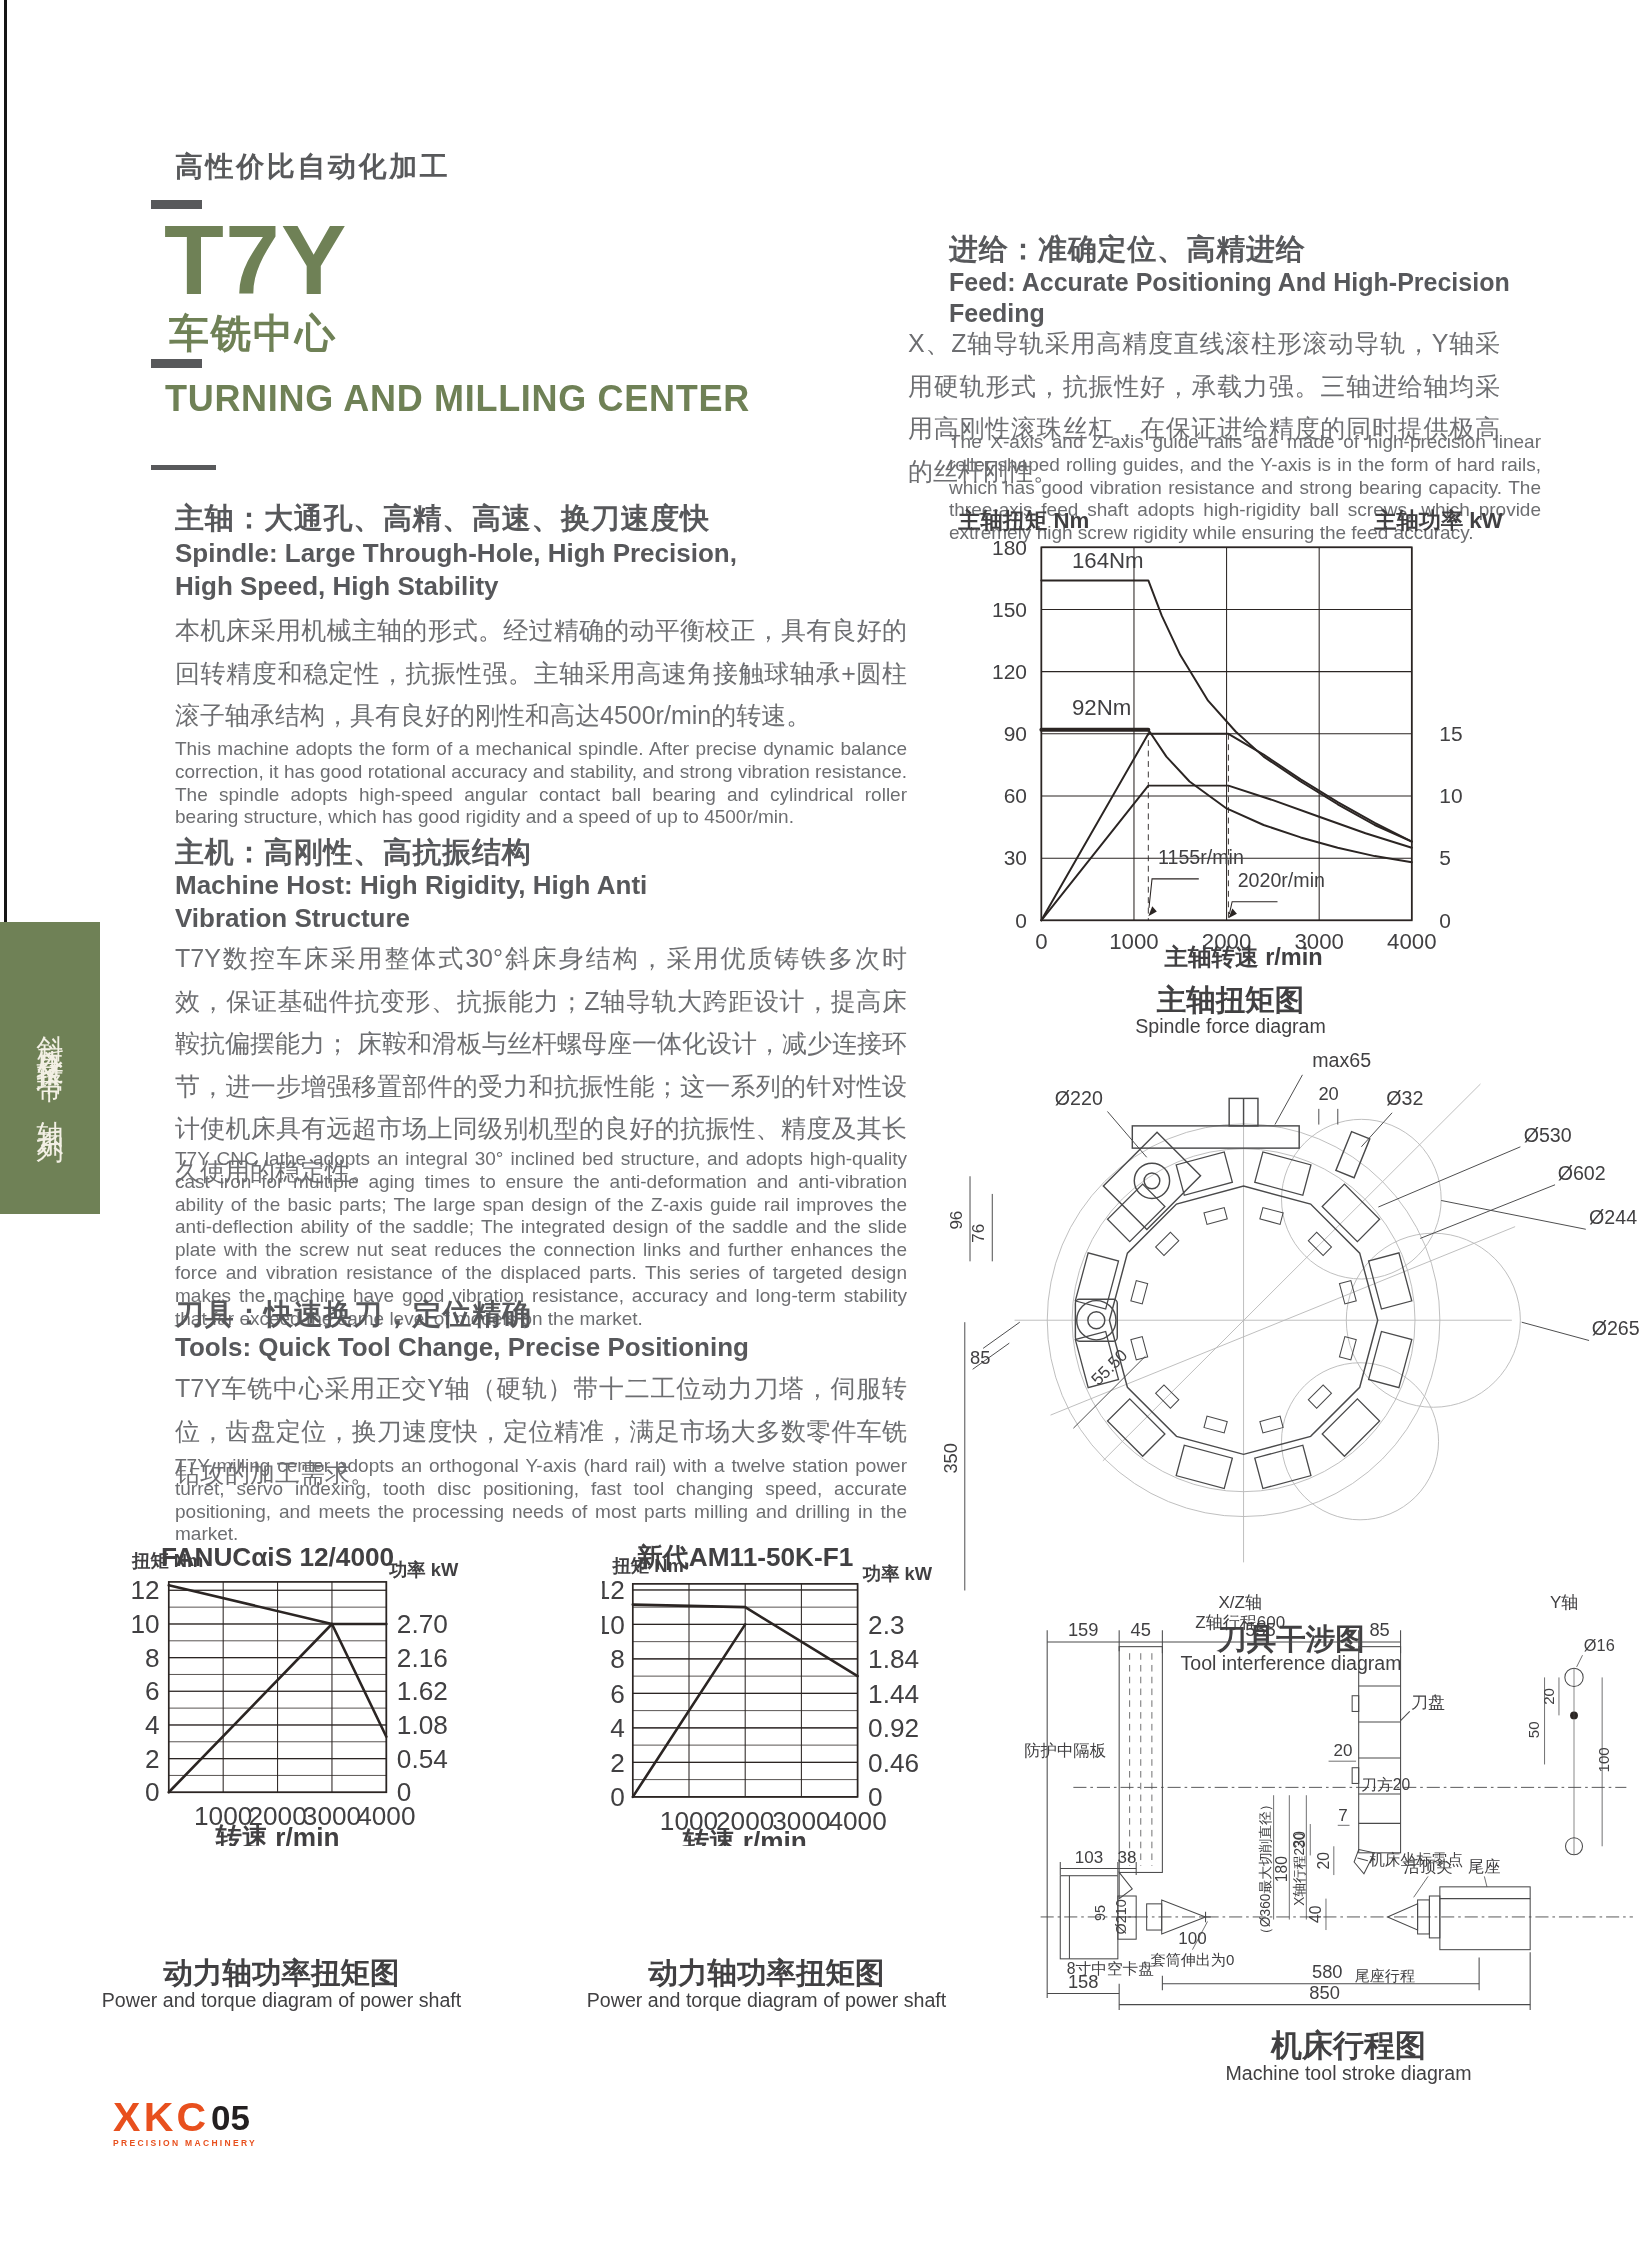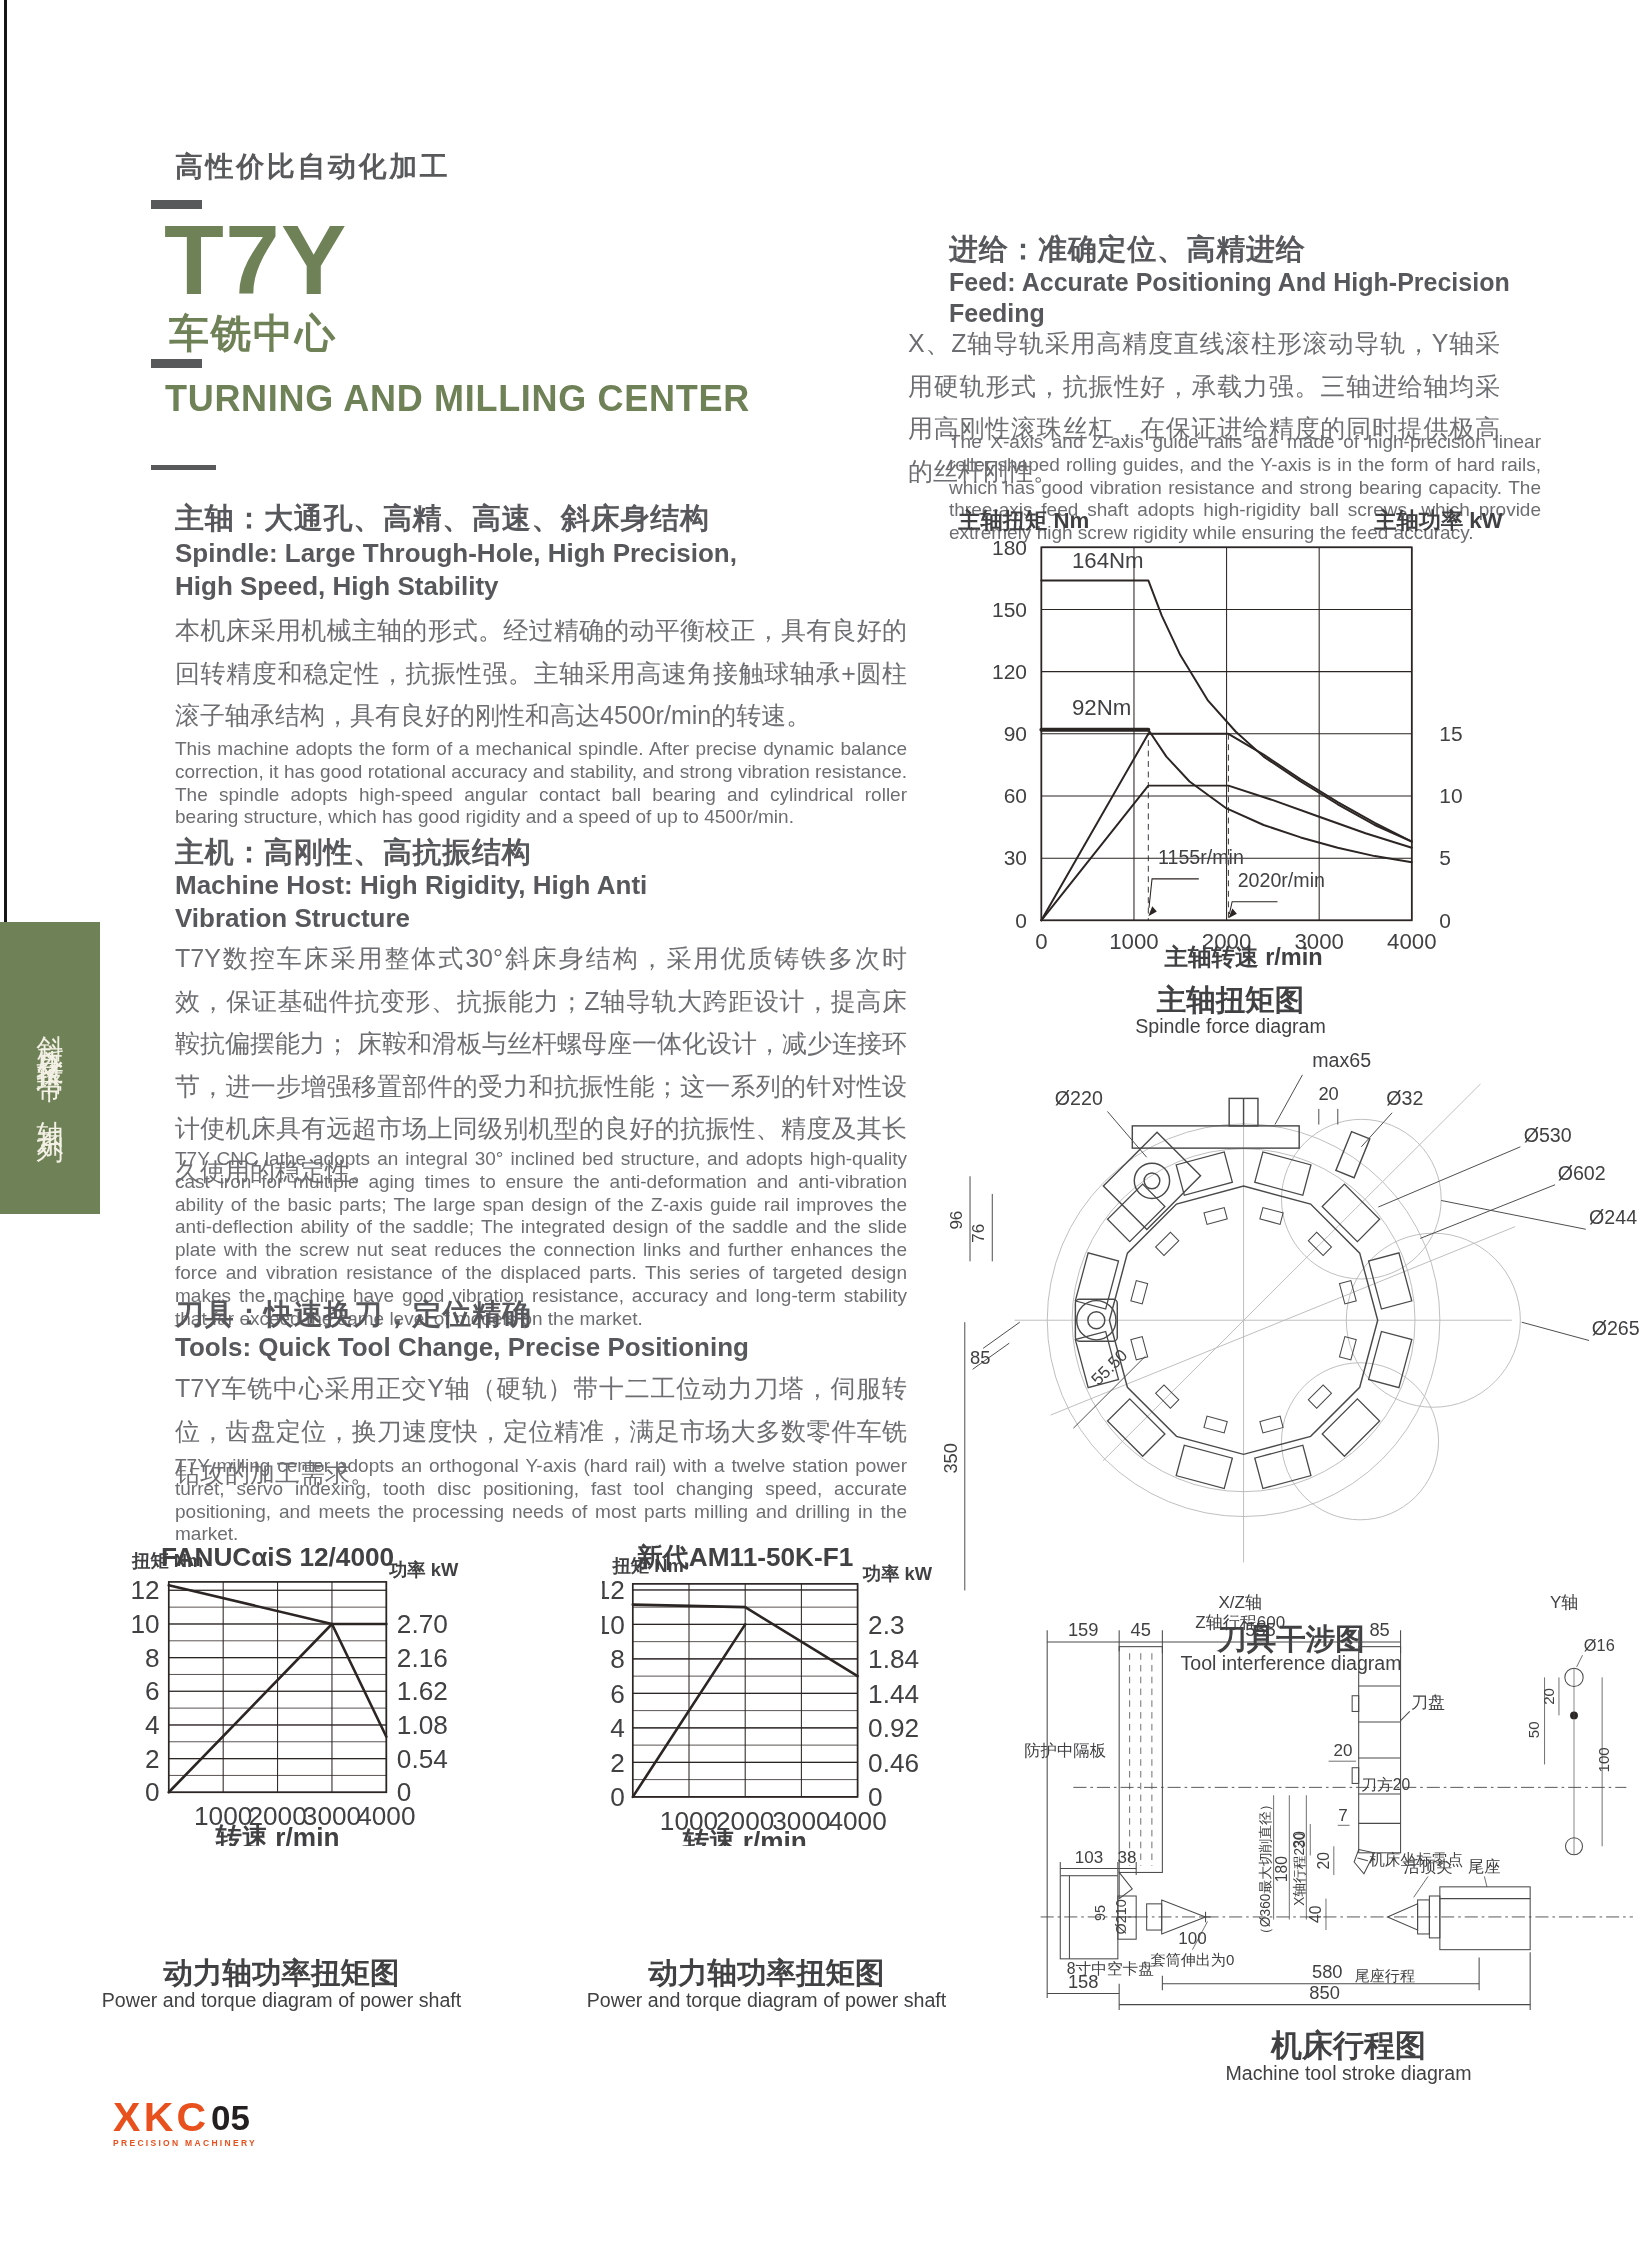--- a/index.html
+++ b/index.html
@@ -41,21 +41,21 @@
   <div class="abs model-sub" style="left:169px;top:306px;">车铣中心</div>
   <div class="abs bar" style="left:151px;top:359px;width:51px;height:8.5px;"></div>
   <div class="abs model-en" style="left:165px;top:378px;">TURNING AND MILLING CENTER</div>
   <div class="abs bar" style="left:151px;top:465px;width:65px;height:5.2px;"></div>
 
   <div class="abs cn-title" style="left:949px;top:230px;width:592px;">进给：准确定位、高精进给</div>
   <div class="abs en-title" style="left:949px;top:267px;width:602px;font-size:25px;">Feed: Accurate Positioning And High-Precision Feeding</div>
   <div class="abs cn-body" style="left:908px;top:300px;width:592px;margin-top:22px;">X、Z轴导轨采用高精度直线滚柱形滚动导轨，Y轴采用硬轨形式，抗振性好，承载力强。三轴进给轴均采用高刚性滚珠丝杠，在保证进给精度的同时提供极高的丝杆刚性。</div>
   <div class="abs en-body" style="left:949px;top:431px;width:592px;">The X-axis and Z-axis guide rails are made of high-precision linear roller-shaped rolling guides, and the Y-axis is in the form of hard rails, which has good vibration resistance and strong bearing capacity. The three-axis feed shaft adopts high-rigidity ball screws, which provide extremely high screw rigidity while ensuring the feed accuracy.</div>
 
-  <div class="abs cn-title" style="left:175px;top:499px;width:733px;">主轴：大通孔、高精、高速、斜床身结构</div>
+  <div class="abs cn-title" style="left:175px;top:499px;width:733px;">主轴：大通孔、高精、高速、换刀速度快</div>
   <div class="abs en-title" style="left:175px;top:537px;width:733px;">Spindle: Large Through-Hole, High Precision,
  High Speed, High Stability</div>
   <div class="abs cn-body" style="left:175px;top:609px;width:732px;">本机床采用机械主轴的形式。经过精确的动平衡校正，具有良好的回转精度和稳定性，抗振性强。主轴采用高速角接触球轴承+圆柱滚子轴承结构，具有良好的刚性和高达4500r/min的转速。</div>
   <div class="abs en-body" style="left:175px;top:738px;width:732px;">This machine adopts the form of a mechanical spindle. After precise dynamic balance correction, it has good rotational accuracy and stability, and strong vibration resistance. The spindle adopts high-speed angular contact ball bearing and cylindrical roller bearing structure, which has good rigidity and a speed of up to 4500r/min.</div>
 
   <div class="abs cn-title" style="left:175px;top:833px;width:733px;">主机：高刚性、高抗振结构</div>
   <div class="abs en-title" style="left:175px;top:869px;width:733px;">Machine Host: High Rigidity, High Anti
 Vibration Structure</div>
   <div class="abs cn-body" style="left:175px;top:937px;width:732px;">T7Y数控车床采用整体式30°斜床身结构，采用优质铸铁多次时效，保证基础件抗变形、抗振能力；Z轴导轨大跨距设计，提高床鞍抗偏摆能力；  床鞍和滑板与丝杆螺母座一体化设计，减少连接环节，进一步增强移置部件的受力和抗振性能；这一系列的针对性设计使机床具有远超市场上同级别机型的良好的抗振性、精度及其长久使用的稳定性。</div>
   <div class="abs en-body" style="left:175px;top:1148px;width:732px;">T7Y CNC lathe adopts an integral 30° inclined bed structure, and adopts high-quality cast iron for multiple aging times to ensure the anti-deformation and anti-vibration ability of the basic parts; The large span design of the Z-axis guide rail improves the anti-deflection ability of the saddle; The integrated design of the saddle and the slide plate with the screw nut seat reduces the connection links and further enhances the force and vibration resistance of the displaced parts. This series of targeted design makes the machine have good vibration resistance, accuracy and long-term stability that far exceed the same level of models on the market.</div>

